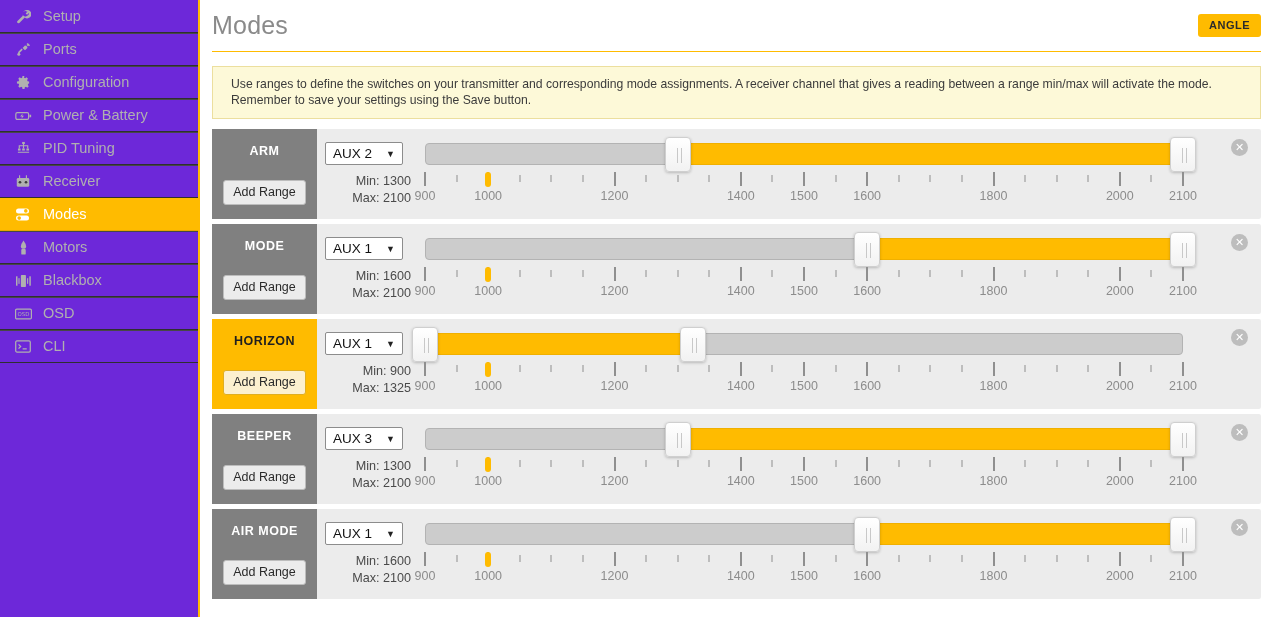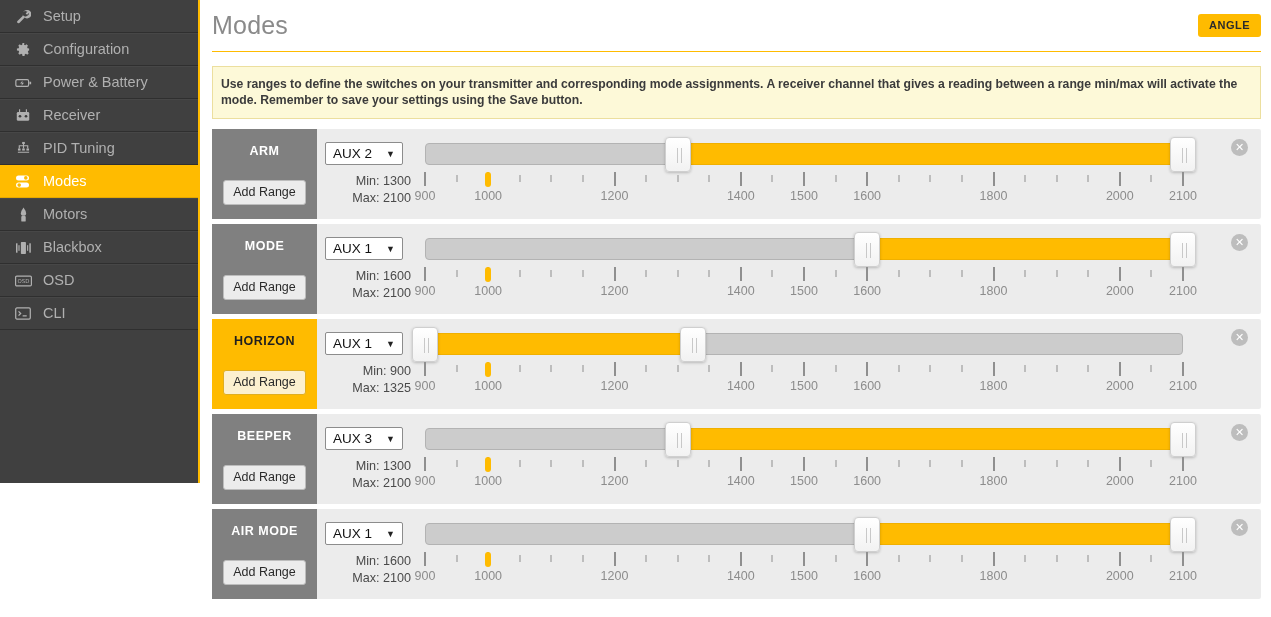--- a/index.html
+++ b/index.html
@@ -9,23 +9,23 @@
     overflow: hidden;
     background: #fff;
     font-family: "Liberation Sans", sans-serif;
   }
   #app { position: relative; width: 1271px; height: 617px; display: flex; }
 
   
   .sidebar {
     width: 200px;
     flex: 0 0 200px;
-    background: #404040;
+    background: #6d28d9;
     border-right: 2px solid #ffbb00;
-    height: 483px;
+    height: 617px;
     overflow: hidden;
   }
   .nav-item {
     display: flex;
     align-items: center;
     height: 33px;
     padding-left: 12px;
     color: #b0b0b0;
     font-size: 14.5px;
     border-bottom: 1px solid #2f2f2f;
@@ -84,25 +84,24 @@
     padding: 5px 11px 6px 11px;
     border-radius: 3px;
     cursor: pointer;
     user-select: none;
   }
 
   .note {
     margin: 14px 10px 0 12px;
     background: #fdf9d8;
     border: 1px solid #ecdf9e;
-    padding: 9px 11px 8px 8px;
+    padding: 9px 11px 8px 18px;
     color: #3b3b3b;
     font-size: 12.2px;
     line-height: 16px;
-    font-weight: bold;
   }
   .note-text { margin: 0 0 2px 0; }
   .toggle-row { display: flex; align-items: center; margin-top: 3px; }
   .toggle {
     width: 26px; height: 13px;
     border-radius: 7px;
     background: #ffbb00;
     position: relative;
     margin-right: 7px;
     flex: 0 0 26px;
@@ -298,60 +297,69 @@
         <span class="nav-ico">
           <svg width="15" height="15" viewBox="0 0 16 16">
             <path fill="currentColor" d="M11.5 1a4.5 4.5 0 0 0-4.2 6.1L1.6 12.8a1.4 1.4 0 0 0 2 2l5.7-5.7A4.5 4.5 0 1 0 11.5 1zm0 1.6a2.9 2.9 0 0 1 .8.1l-2 2 1.5 1.5 2-2a2.9 2.9 0 0 1-2.3 3.3 2.9 2.9 0 1 1 0-4.9z"></path>
           </svg>
         </span>
         <span class="nav-label">Setup</span>
       </div>
       <div class="nav-item">
         <span class="nav-ico">
           <svg width="15" height="15" viewBox="0 0 16 16">
+            <path fill="currentColor" d="M2 11l4-4 1.2 1.2L3.2 12.2zM7 6.3L9.8 3.5l1 1 1.4-1.4-1-1L12.6 1 15 3.4l-1.2 1.2-1-1L11.4 5l1 1L9.6 8.8z"></path>
+            <circle fill="currentColor" cx="3" cy="13" r="1.6"></circle>
+          </svg>
+        </span>
+        <span class="nav-label">Ports</span>
+      </div>
+      <div class="nav-item">
+        <span class="nav-ico">
+          <svg width="15" height="15" viewBox="0 0 16 16">
             <path fill="currentColor" d="M8 5.2A2.8 2.8 0 1 0 8 10.8 2.8 2.8 0 0 0 8 5.2zm0 4.2a1.4 1.4 0 1 1 0-2.8 1.4 1.4 0 0 1 0 2.8z"></path>
             <path fill="currentColor" d="M14 9.1V6.9l-1.7-.3a4.6 4.6 0 0 0-.5-1.2l1-1.4-1.6-1.6-1.4 1a4.6 4.6 0 0 0-1.2-.5L8.9 1H6.9l-.3 1.9a4.6 4.6 0 0 0-1.2.5l-1.4-1-1.6 1.6 1 1.4a4.6 4.6 0 0 0-.5 1.2L1 6.9v2.2l1.9.3a4.6 4.6 0 0 0 .5 1.2l-1 1.4 1.6 1.6 1.4-1a4.6 4.6 0 0 0 1.2.5l.3 1.9h2.2l.3-1.9a4.6 4.6 0 0 0 1.2-.5l1.4 1 1.6-1.6-1-1.4a4.6 4.6 0 0 0 .5-1.2z"></path>
           </svg>
         </span>
         <span class="nav-label">Configuration</span>
       </div>
       <div class="nav-item">
         <span class="nav-ico">
           <svg width="17" height="12" viewBox="0 0 20 12">
             <rect x="1" y="2" width="15" height="8" rx="1.6" fill="none" stroke="currentColor" stroke-width="1.4"></rect>
             <rect x="17" y="4.5" width="2" height="3" fill="currentColor"></rect>
             <path fill="currentColor" d="M9 3.2L6 6.6h2.2L7.6 9.2l3-3.6H8.4z"></path>
           </svg>
         </span>
         <span class="nav-label">Power &amp; Battery</span>
-      </div>
-      <div class="nav-item">
-        <span class="nav-ico">
-          <svg width="16" height="13" viewBox="0 0 18 14">
-            <rect x="2" y="3" width="14" height="10" rx="1.6" fill="currentColor"></rect>
-            <circle cx="5.6" cy="7.8" r="1.5" fill="#3c3c3c"></circle>
-            <circle cx="12.4" cy="7.8" r="1.5" fill="#3c3c3c"></circle>
-            <rect x="4.5" y="0" width="1.3" height="3.5" fill="currentColor"></rect>
-            <rect x="12.2" y="0" width="1.3" height="3.5" fill="currentColor"></rect>
-          </svg>
-        </span>
-        <span class="nav-label">Receiver</span>
       </div>
       <div class="nav-item">
         <span class="nav-ico">
           <svg width="15" height="15" viewBox="0 0 16 16">
             <path fill="none" stroke="currentColor" stroke-width="1.2" d="M8 2v3M8 5H3.5v3M8 5h4.5v3"></path>
             <rect x="6.6" y="1" width="2.8" height="2.2" fill="currentColor"></rect>
             <rect x="2.1" y="8" width="2.8" height="2.2" fill="currentColor"></rect>
             <rect x="6.6" y="8" width="2.8" height="2.2" fill="currentColor"></rect>
             <rect x="11.1" y="8" width="2.8" height="2.2" fill="currentColor"></rect>
             <path fill="none" stroke="currentColor" stroke-width="1.2" d="M8 5v3M2 12h12"></path>
           </svg>
         </span>
         <span class="nav-label">PID Tuning</span>
+      </div>
+      <div class="nav-item">
+        <span class="nav-ico">
+          <svg width="16" height="13" viewBox="0 0 18 14">
+            <rect x="2" y="3" width="14" height="10" rx="1.6" fill="currentColor"></rect>
+            <circle cx="5.6" cy="7.8" r="1.5" fill="#3c3c3c"></circle>
+            <circle cx="12.4" cy="7.8" r="1.5" fill="#3c3c3c"></circle>
+            <rect x="4.5" y="0" width="1.3" height="3.5" fill="currentColor"></rect>
+            <rect x="12.2" y="0" width="1.3" height="3.5" fill="currentColor"></rect>
+          </svg>
+        </span>
+        <span class="nav-label">Receiver</span>
       </div>
       <div class="nav-item active">
         <span class="nav-ico">
           <svg width="16" height="15" viewBox="0 0 16 15">
             <rect x="1" y="1.4" width="13" height="5" rx="2.5" fill="currentColor"></rect>
             <circle cx="10.8" cy="3.9" r="1.8" fill="#ffbb00"></circle>
             <rect x="1" y="8.6" width="13" height="5" rx="2.5" fill="currentColor"></rect>
             <circle cx="4.2" cy="11.1" r="1.8" fill="#ffbb00"></circle>
           </svg>
         </span>

